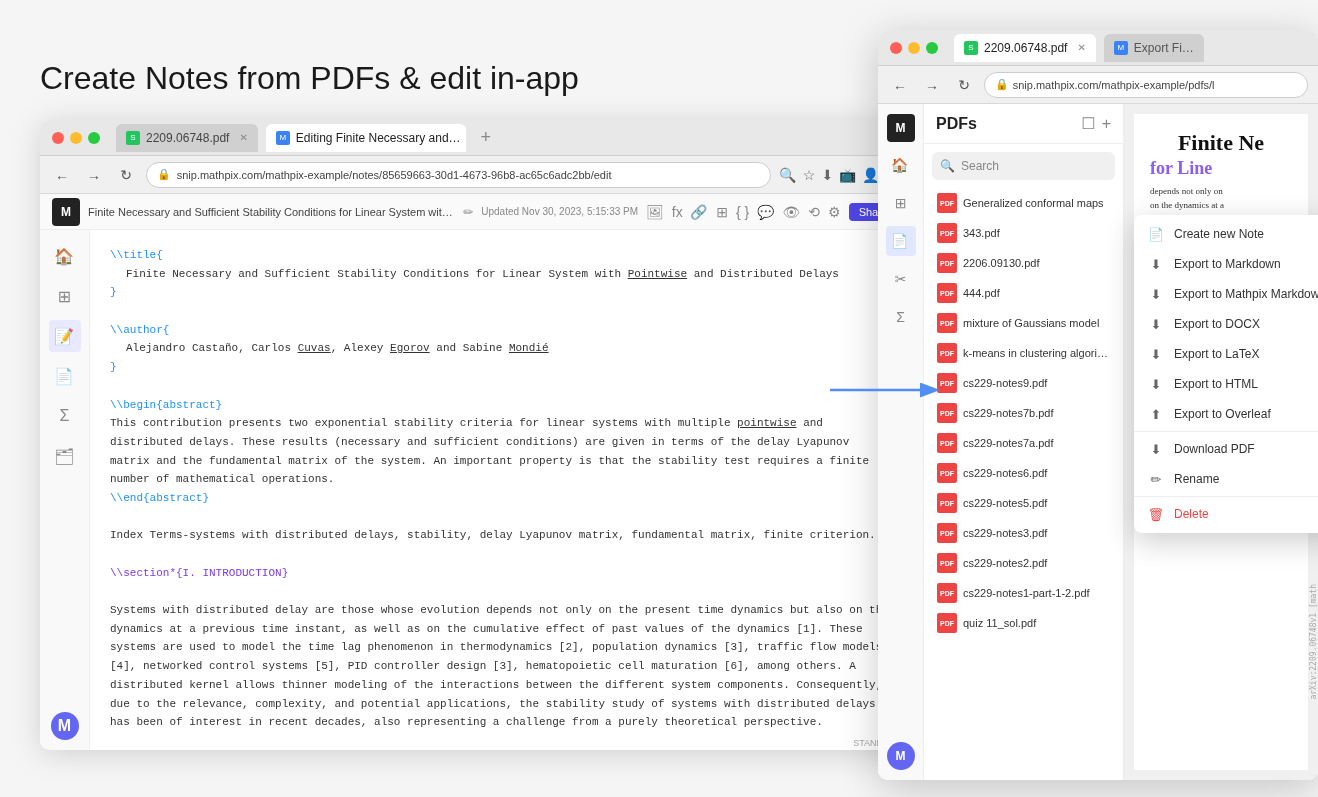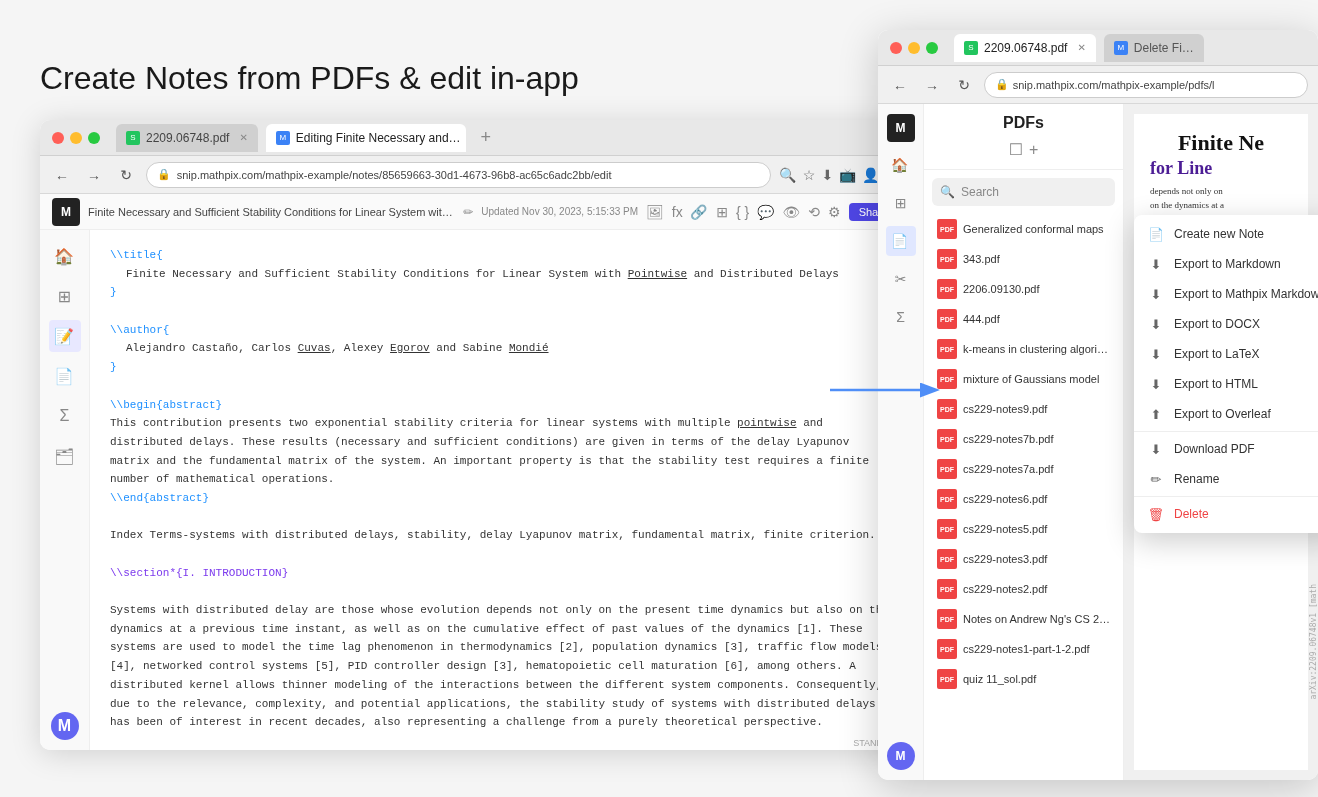--- a/index.html
+++ b/index.html
@@ -368,21 +368,20 @@
       display: flex;
       flex-direction: column;
     }
 
     .pdf-panel-header {
       display: flex;
       align-items: center;
       padding: 10px 12px;
       border-bottom: 1px solid #eee;
       gap: 8px;
-      flex-direction: column;
     }
     .pdf-panel-title {
       font-size: 16px;
       font-weight: 600;
       flex: 1;
       color: #222;
     }
     .pdf-panel-icons {
       display: flex;
       gap: 6px;
@@ -657,21 +656,21 @@
       <div class="tl tl-yellow"></div>
       <div class="tl tl-green"></div>
     </div>
     <div class="right-tab">
       <div class="tab-favicon">S</div>
       <span>2209.06748.pdf</span>
       <span class="tab-close">✕</span>
     </div>
     <div class="right-tab-2">
       <div class="tab-favicon blue">M</div>
-      <span>Delete Fi…</span>
+      <span>Export Fi…</span>
     </div>
   </div>
 
   <div class="right-toolbar">
     <div class="nav-btn">←</div>
     <div class="nav-btn">→</div>
     <div class="nav-btn">↻</div>
     <div class="right-address">
       <span style="color:#888;margin-right:4px">🔒</span>
       <span>snip.mathpix.com/mathpix-example/pdfs/l</span>
@@ -717,28 +716,28 @@
         <div class="pdf-item">
           <div class="pdf-icon">PDF</div>
           <span class="pdf-name">2206.09130.pdf</span>
         </div>
         <div class="pdf-item">
           <div class="pdf-icon">PDF</div>
           <span class="pdf-name">444.pdf</span>
         </div>
         <div class="pdf-item">
           <div class="pdf-icon">PDF</div>
+          <span class="pdf-name">mixture of Gaussians model</span>
+        </div>
+        <div class="pdf-item">
+          <div class="pdf-icon">PDF</div>
           <span class="pdf-name">k-means in clustering algori…</span>
         </div>
         <div class="pdf-item">
           <div class="pdf-icon">PDF</div>
-          <span class="pdf-name">mixture of Gaussians model</span>
-        </div>
-        <div class="pdf-item">
-          <div class="pdf-icon">PDF</div>
           <span class="pdf-name">cs229-notes9.pdf</span>
         </div>
         <div class="pdf-item">
           <div class="pdf-icon">PDF</div>
           <span class="pdf-name">cs229-notes7b.pdf</span>
         </div>
         <div class="pdf-item">
           <div class="pdf-icon">PDF</div>
           <span class="pdf-name">cs229-notes7a.pdf</span>
         </div>
@@ -750,24 +749,20 @@
           <div class="pdf-icon">PDF</div>
           <span class="pdf-name">cs229-notes5.pdf</span>
         </div>
         <div class="pdf-item">
           <div class="pdf-icon">PDF</div>
           <span class="pdf-name">cs229-notes3.pdf</span>
         </div>
         <div class="pdf-item">
           <div class="pdf-icon">PDF</div>
           <span class="pdf-name">cs229-notes2.pdf</span>
-        </div>
-        <div class="pdf-item">
-          <div class="pdf-icon">PDF</div>
-          <span class="pdf-name">Notes on Andrew Ng's CS 22…</span>
         </div>
         <div class="pdf-item">
           <div class="pdf-icon">PDF</div>
           <span class="pdf-name">cs229-notes1-part-1-2.pdf</span>
         </div>
         <div class="pdf-item">
           <div class="pdf-icon">PDF</div>
           <span class="pdf-name">quiz 11_sol.pdf</span>
         </div>
 
@@ -815,21 +810,21 @@
         <div class="ctx-item danger">
           <span class="ctx-icon">🗑</span>
           <span>Delete</span>
         </div>
       </div>
     </div>
 
     <div class="pdf-viewer">
       <div class="pdf-viewer-content">
         <div class="pdf-title-large">Finite Ne</div>
-        <div style="font-size:18px;font-weight:bold;color:#4c1d95;margin-top:2px">for Line</div>
+        <div style="font-size:18px;font-weight:bold;color:#8b5cf6;margin-top:2px">for Line</div>
         <div class="pdf-text-small">
           depends not only on<br>
           on the dynamics at a<br>
           the cumulative effect<br>
           These systems are us<br>
           in thermodynamics [2<br>
           models [4], networke<br>
           design [3], hematopoi<br>
           distributed kernel allo<br>
           between the different<br>

